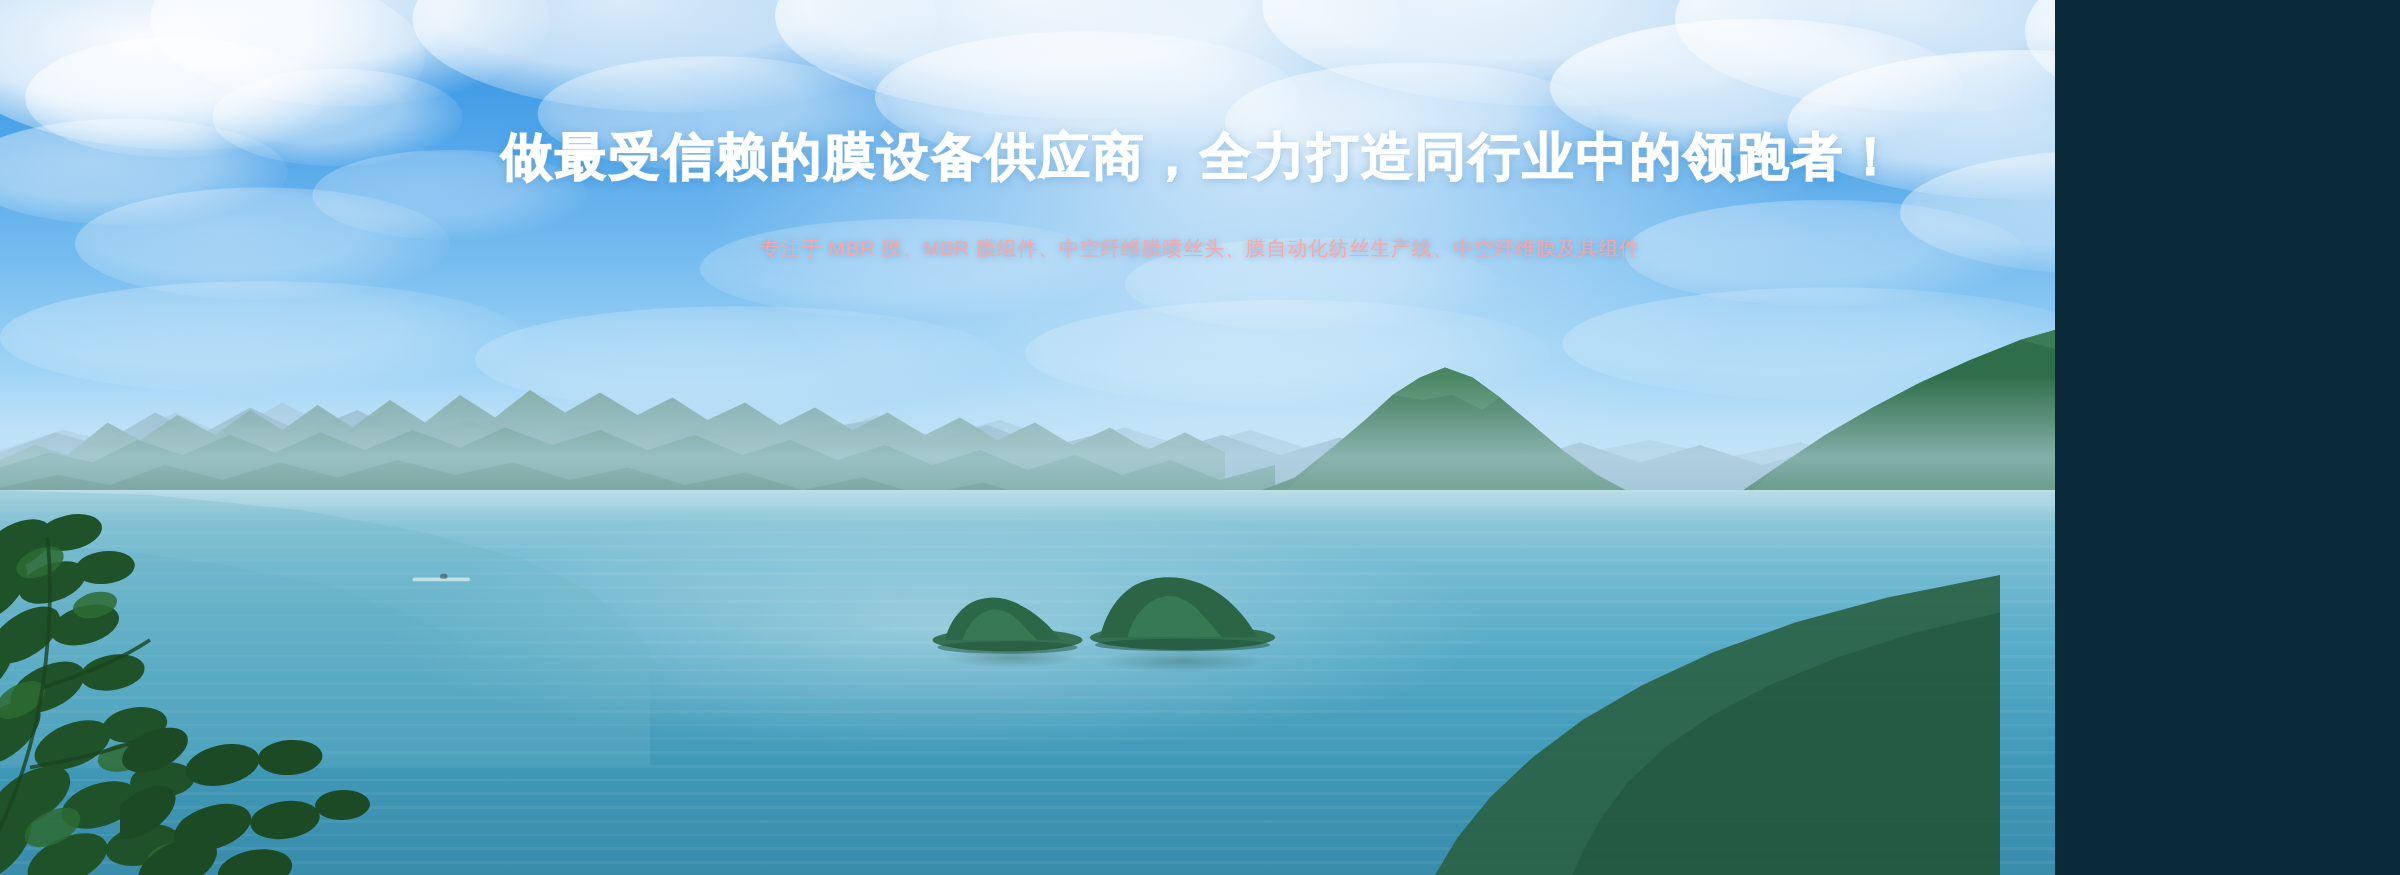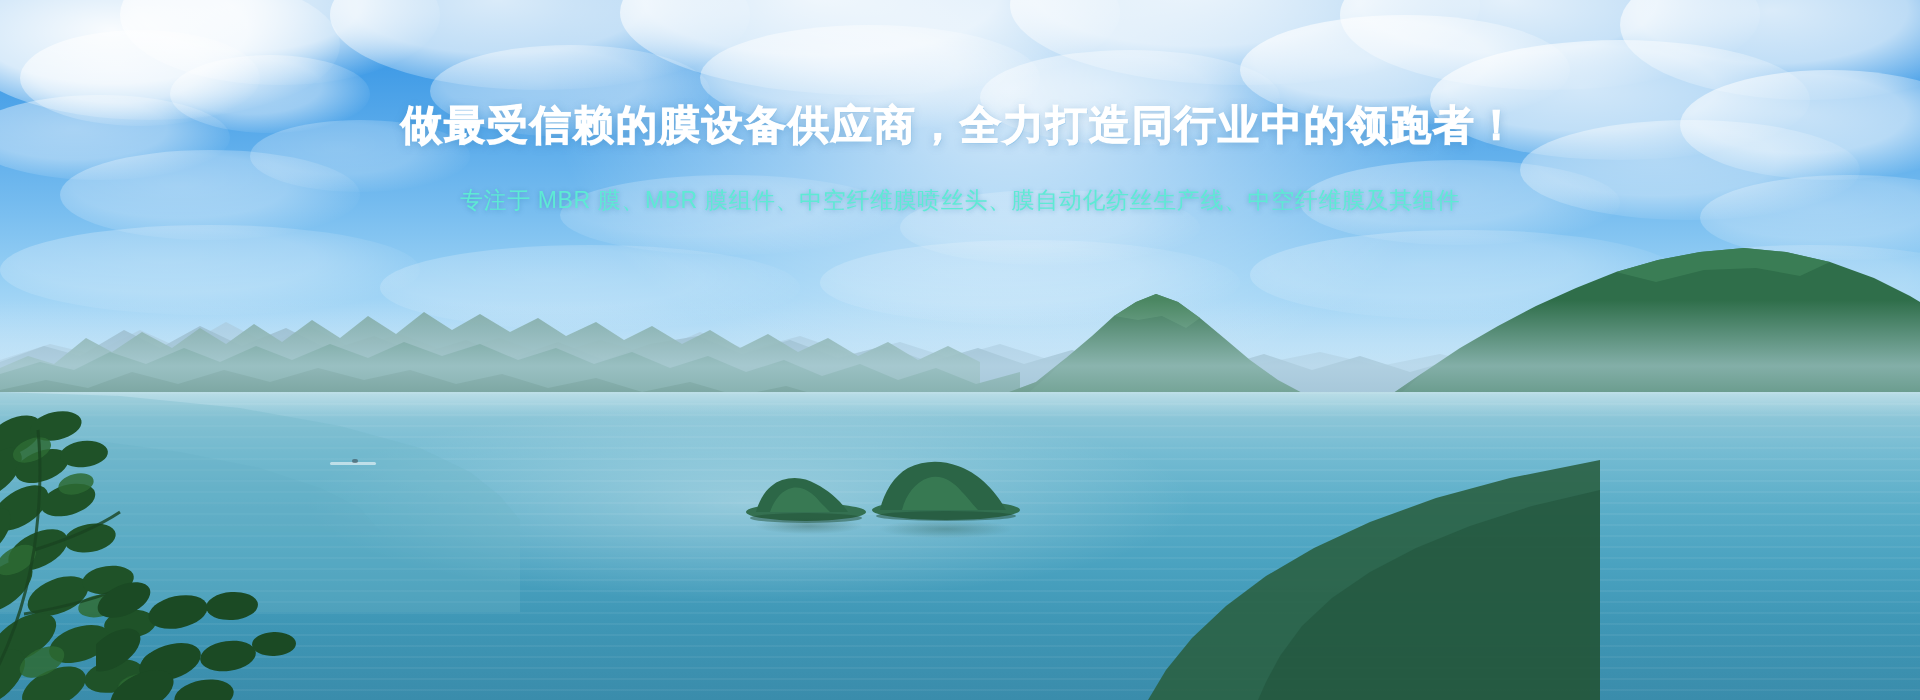--- a/index.html
+++ b/index.html
@@ -2,21 +2,21 @@
 <html><head>
 <meta charset="utf-8">
 <style>
   html, body {
     margin: 0;
     padding: 0;
     background: #0a2a3a;
   }
   #stage {
     position: relative;
-    width: 1920px;
+    width: 1644px;
     height: 700px;
     overflow: hidden;
     font-family: "Liberation Sans", "DejaVu Sans", sans-serif;
   }
 
   
   .sky {
     position: absolute;
     left: 0; top: 0;
     width: 1920px; height: 420px;
@@ -119,22 +119,22 @@
     text-shadow:
       0 0 1px rgba(255,255,255,0.9),
       1px 1px 0 rgba(120,185,230,0.55),
       0 2px 8px rgba(40,110,170,0.35);
   }
   .subtitle {
     position: absolute;
     left: 0; top: 186px;
     width: 1920px;
     text-align: center;
-    color: #5eead4;
-    font-size: 23px;
+    color: #fca5a5;
+    font-size: 16px;
     font-weight: normal;
     letter-spacing: 0.6px;
     line-height: 28px;
     white-space: nowrap;
     text-shadow: 0 1px 5px rgba(40,110,170,0.40);
   }
   .tagbox-wrap {
     position: absolute;
     left: 0; top: 241px;
     width: 1920px;

